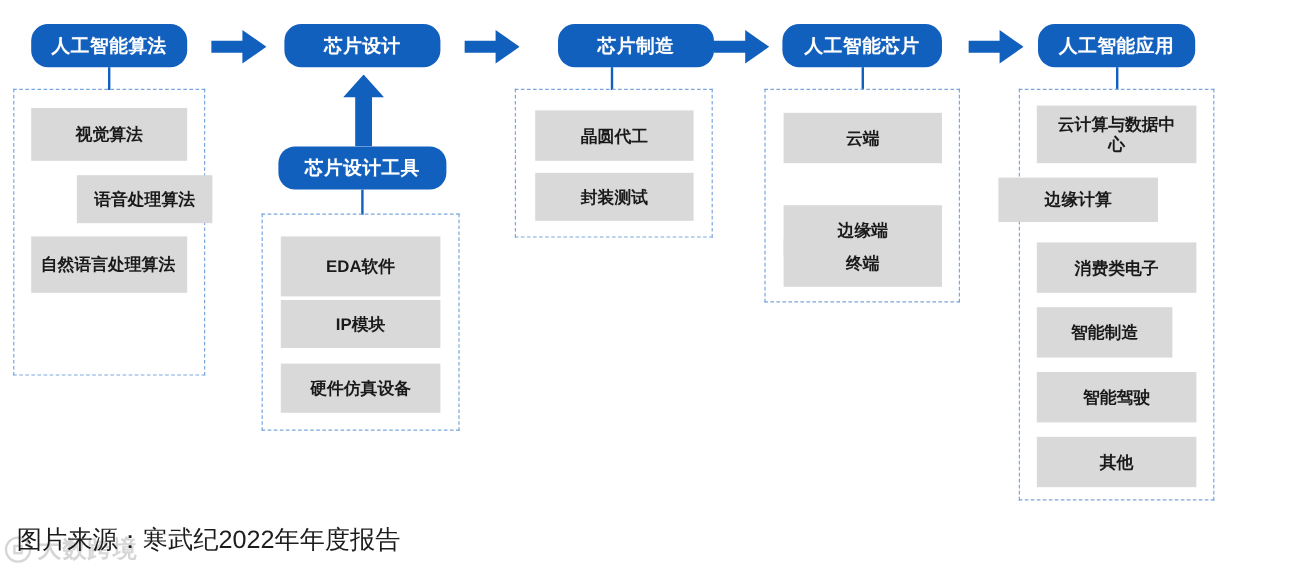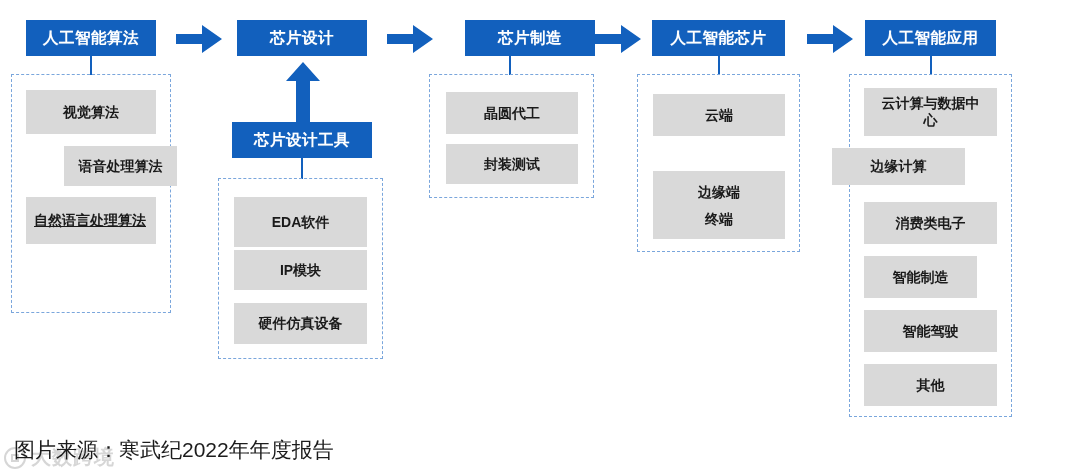--- a/index.html
+++ b/index.html
@@ -26,20 +26,21 @@
     color: #ffffff;
     font-weight: bold;
     font-size: 15.5px;
     letter-spacing: 0.5px;
     display: flex;
     align-items: center;
     justify-content: center;
     box-sizing: border-box;
     height: 36px;
     text-shadow: 0 0 1px rgba(255,255,255,0.25);
+    border-radius: 14px;
   }
   .connector {
     position: absolute;
     width: 2px;
     background: #1260bd;
   }
   .group-box {
     position: absolute;
     border: 1.6px dashed #7aa6dc;
     box-sizing: border-box;
@@ -116,21 +117,21 @@
 </head>
 <body>
 
 <div id="canvas">
 
   <div class="stage-header" style="left:26px; top:20px; width:130px;">人工智能算法</div>
   <div class="connector" style="left:90px; top:56px; height:19px;"></div>
   <div class="group-box" style="left:11px; top:74px; width:160px; height:239px;"></div>
   <div class="item" style="left:26px; top:90px; width:130px; height:44px;">视觉算法</div>
   <div class="item" style="left:26px; top:146px; width:113px; height:40px;margin-left:38px;">语音处理算法</div>
-  <div class="item two-line" style="left:26px; top:197px; width:130px; height:47px; padding-left:8px; padding-right:10px;text-decoration:underline;">自然语言处理算法</div>
+  <div class="item two-line" style="left:26px; top:197px; width:130px; height:47px; padding-left:8px; padding-right:10px;">自然语言处理算法</div>
 
   <svg class="arrow-right" style="left:176px; top:24px;" viewBox="0 0 46 30">
     <polygon points="0,10 26,10 26,1 46,15 26,29 26,20 0,20" fill="#1260bd"></polygon>
   </svg>
 
   <div class="stage-header" style="left:237px; top:20px; width:130px;">芯片设计</div>
 
   <svg class="arrow-up" style="left:285px; top:62px;" viewBox="0 0 36 60">
     <polygon points="18,0 35,19 25,19 25,60 11,60 11,19 1,19" fill="#1260bd"></polygon>
   </svg>

